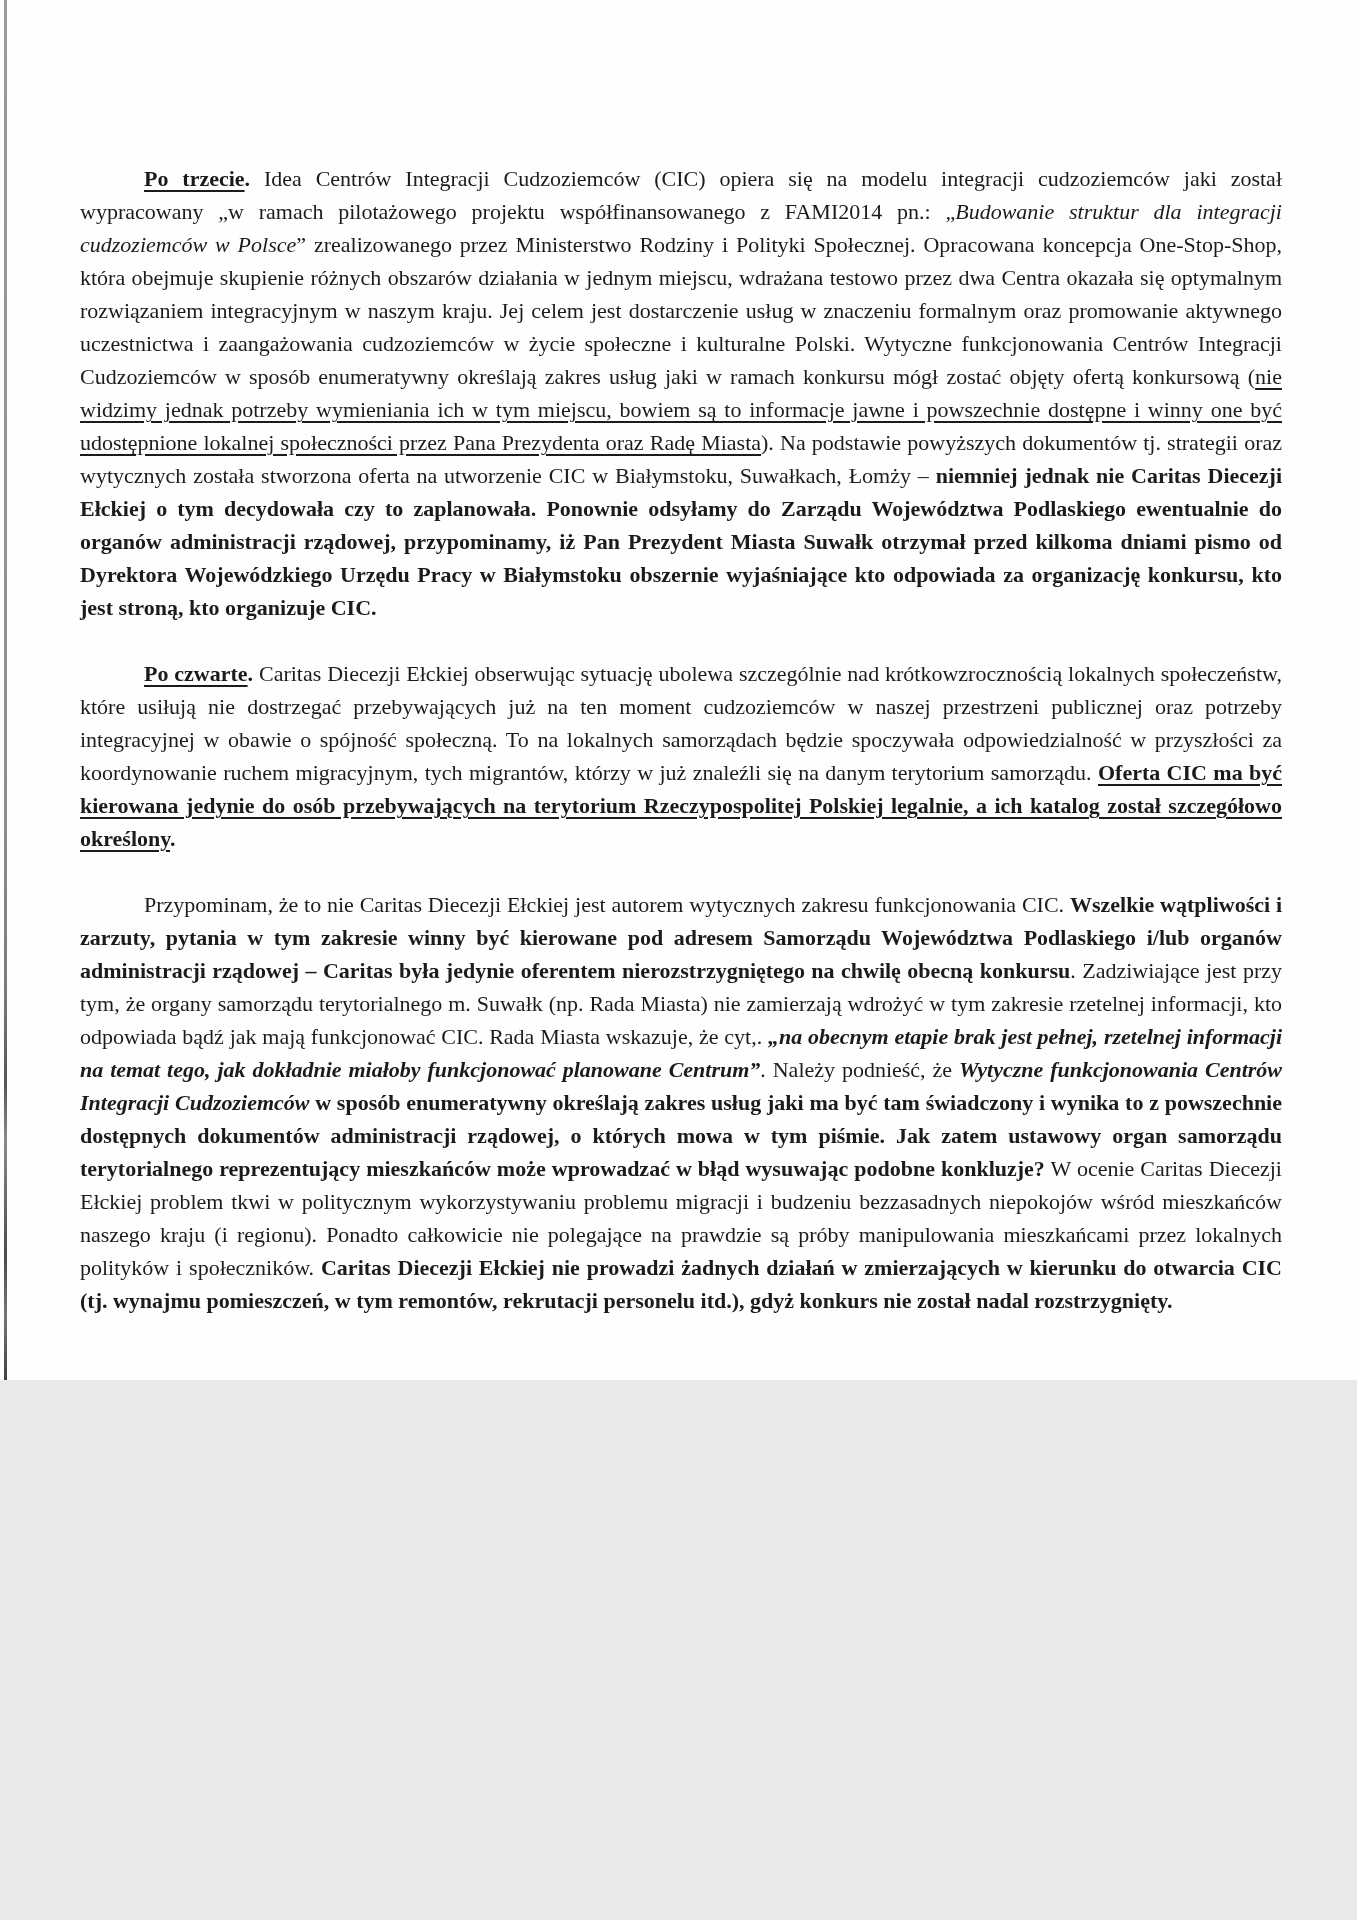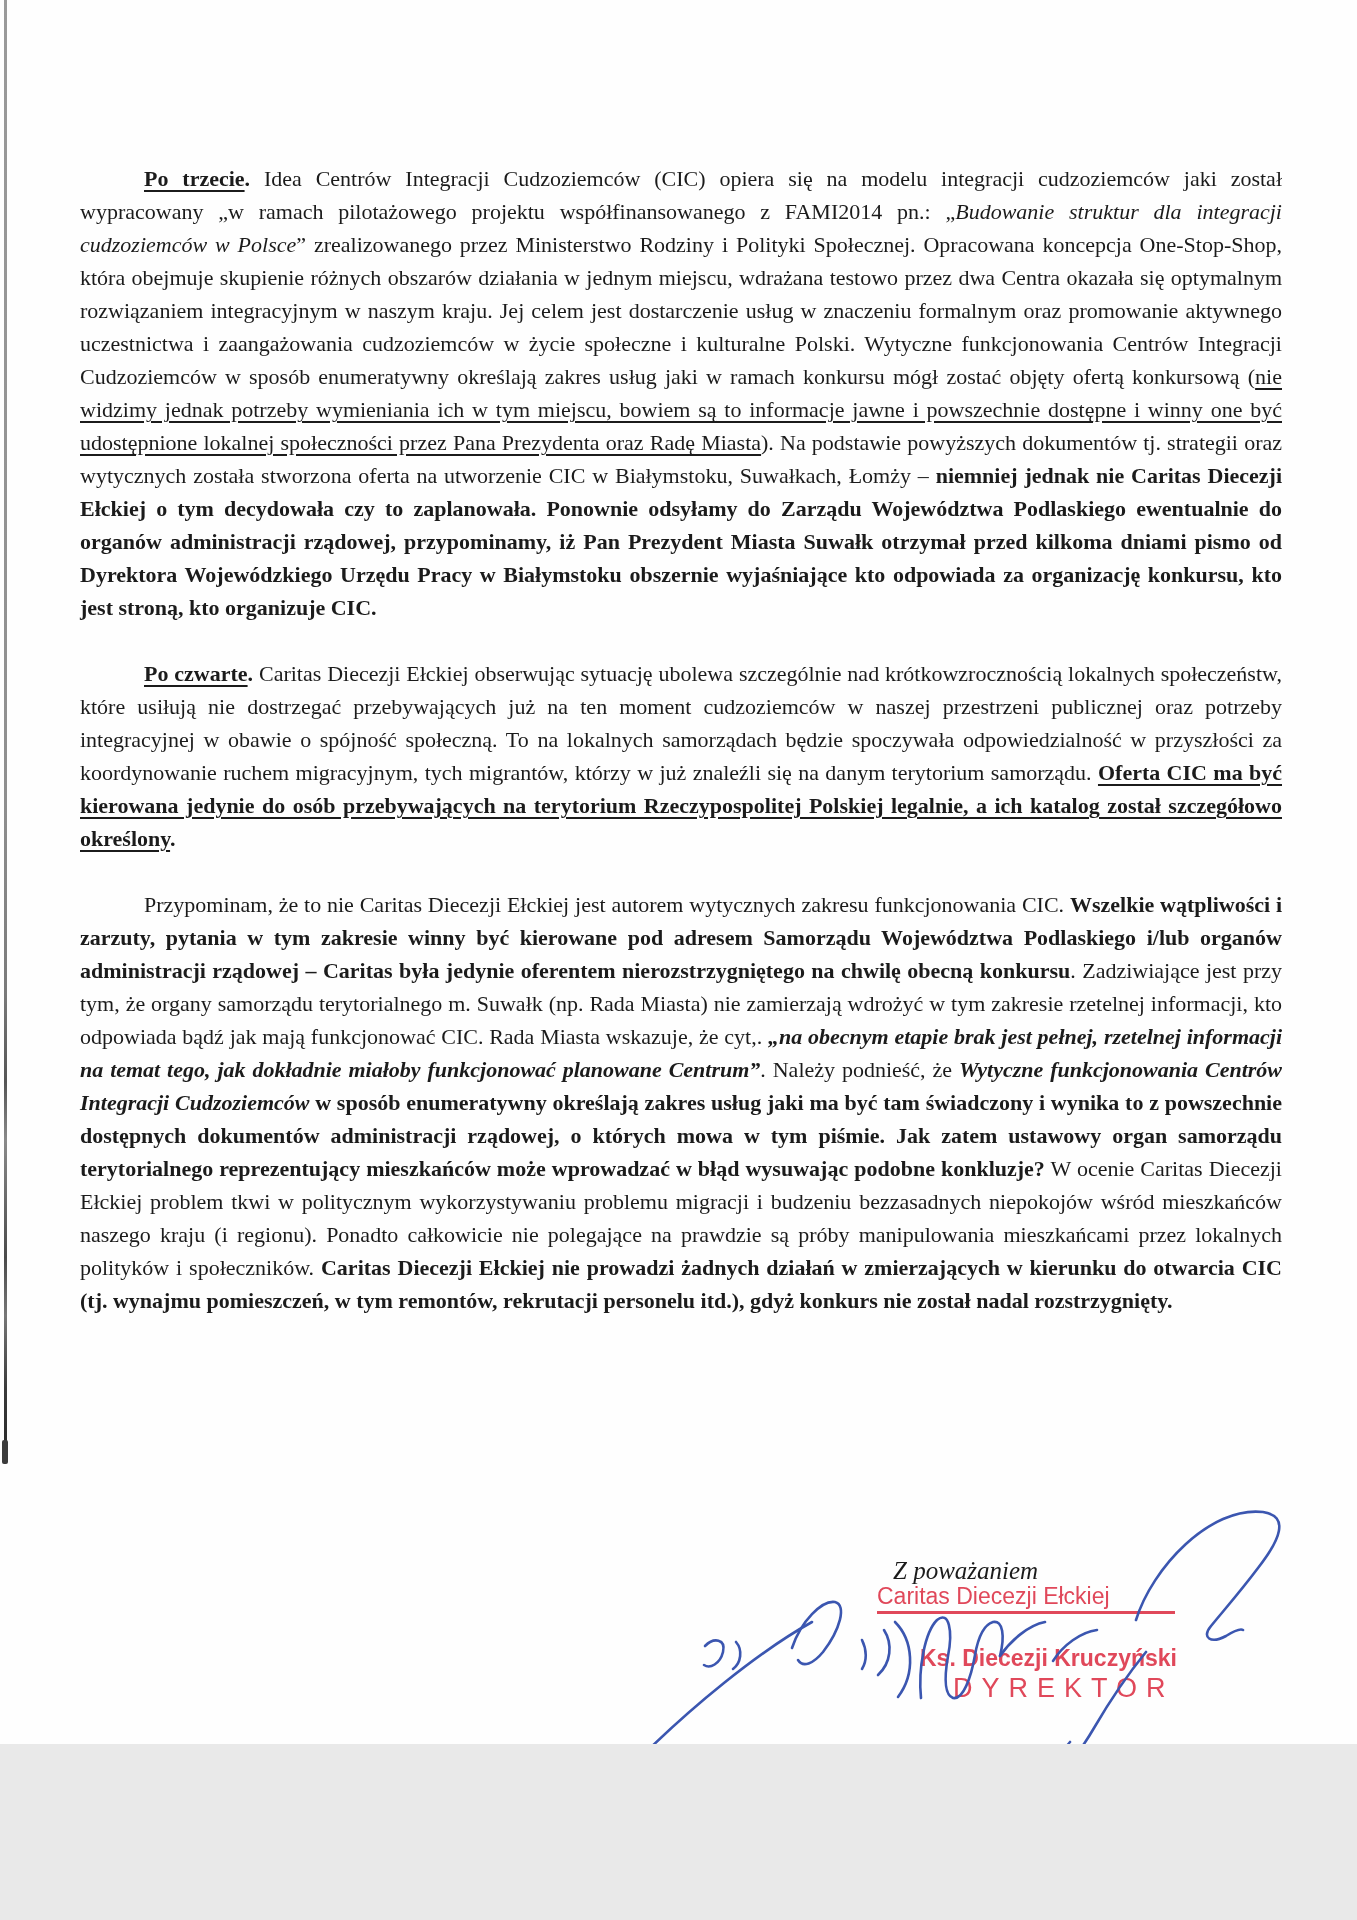--- a/index.html
+++ b/index.html
@@ -1,18 +1,18 @@
 <!DOCTYPE html>
 <html lang="pl" style="--stamp-red: #e0485a; --pen-blue: #3b56b0; --ink: #1b1b1b;"><head>
 <meta charset="utf-8">
 <style>
   html,body{margin:0;padding:0;background:#e9e9e9;}
   .page{
     position:relative;
-    width:1357px;height:1744px;
+    width:1357px;height:1380px;
     background:#fefefe;
     overflow:hidden;
     font-family:"Liberation Serif", serif;
     color:#1b1b1b;
   }
   
   .scan-edge{
     position:absolute;left:4px;top:0;width:3px;height:1462px;
     background:linear-gradient(to bottom,
       #9a9a9a 0%, #8f8f8f 55%, #7a7a7a 68%, #555 74%, #8a8a8a 78%,

